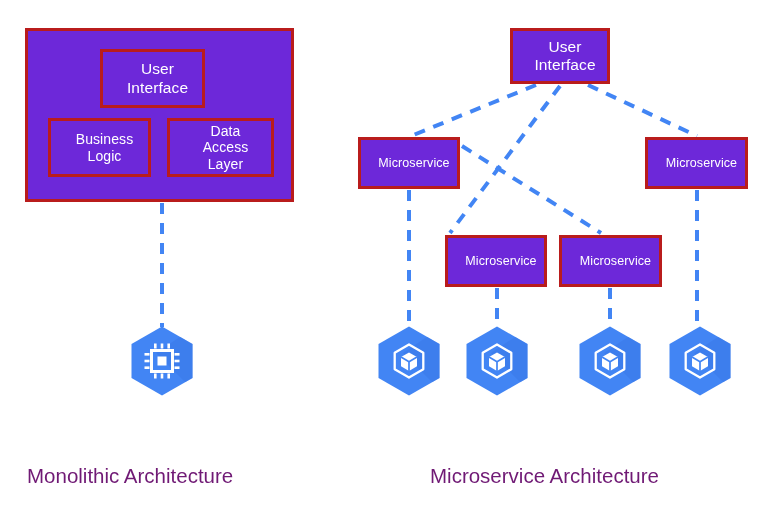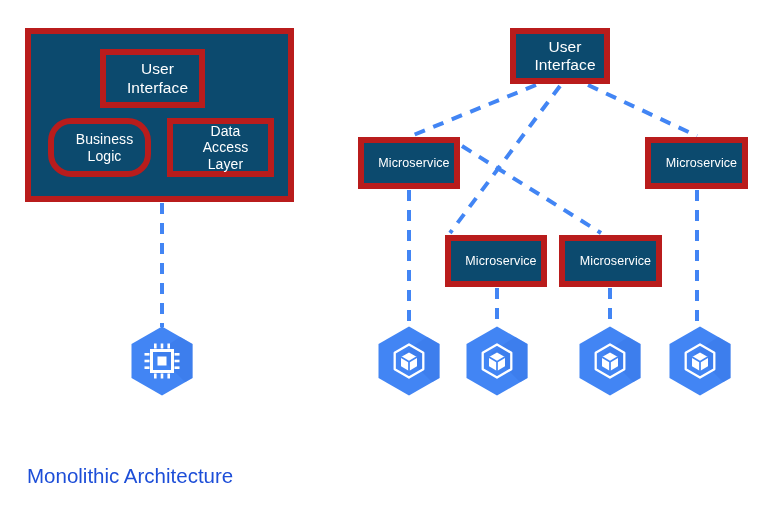--- a/index.html
+++ b/index.html
@@ -23,22 +23,22 @@
   .svg-layer {
     position: absolute;
     left: 0; top: 0;
     width: 770px;
     height: 505px;
     pointer-events: none;
   }
   .node {
     position: absolute;
     box-sizing: border-box;
-    background: #0c4a6e;
-    border: 6px solid #b91c1c;
+    background: #6d28d9;
+    border: 3px solid #b91c1c;
     color: #ffffff;
     display: flex;
     align-items: center;
     justify-content: center;
     text-align: center;
     line-height: 1.18;
     letter-spacing: 0.1px;
     padding-left: 10px;
   }
   .node span { display: block; white-space: pre-line; }
@@ -50,21 +50,20 @@
   }
   .mono-ui {
     left: 100px; top: 49px;
     width: 105px; height: 59px;
     font-size: 15.5px;
   }
   .mono-bl {
     left: 48px; top: 118px;
     width: 103px; height: 59px;
     font-size: 14px;
-    border-radius: 23px;
   }
   .mono-dal {
     left: 167px; top: 118px;
     width: 107px; height: 59px;
     font-size: 14px;
   }
   .ms-ui {
     left: 510px; top: 28px;
     width: 100px; height: 56px;
     font-size: 15.5px;
@@ -74,21 +73,21 @@
   .ms-c { left: 445px; top: 235px; width: 102px; height: 52px; font-size: 12.5px; }
   .ms-d { left: 559px; top: 235px; width: 103px; height: 52px; font-size: 12.5px; }
 
   .hex {
     position: absolute;
     width: 72px;
     height: 72px;
   }
   .caption {
     position: absolute;
-    color: #1d4ed8;
+    color: #701a75;
     font-size: 20.5px;
     white-space: nowrap;
   }
   .cap-mono { left: 27px; top: 464px; }
   .cap-ms   { left: 430px; top: 464px; }
 </style>
 </head>
 <body>
 
 <div id="stage">
@@ -251,14 +250,15 @@
       <path d="M30 28 L72 70 L72 0 Z" fill="#3a79e8" opacity="0.55"></path>
     </g>
     <g fill="none" stroke="#ffffff" stroke-width="2.3" stroke-linejoin="round">
       <path d="M36 19.5 L50.3 27.8 L50.3 44.2 L36 52.5 L21.7 44.2 L21.7 27.8 Z"></path>
       <path d="M36 27.5 L44 32.1 L44 41.3 L36 45.9 L28 41.3 L28 32.1 Z" fill="#ffffff" stroke="none"></path>
       <path d="M28 32.1 L36 36.7 L44 32.1 M36 36.7 L36 45.9" stroke="#4285f4" stroke-width="1.7"></path>
     </g>
   </svg>
 
   <div class="caption cap-mono">Monolithic Architecture</div>
+  <div class="caption cap-ms">Microservice Architecture</div>
 
 </div>
 
 </body></html>

